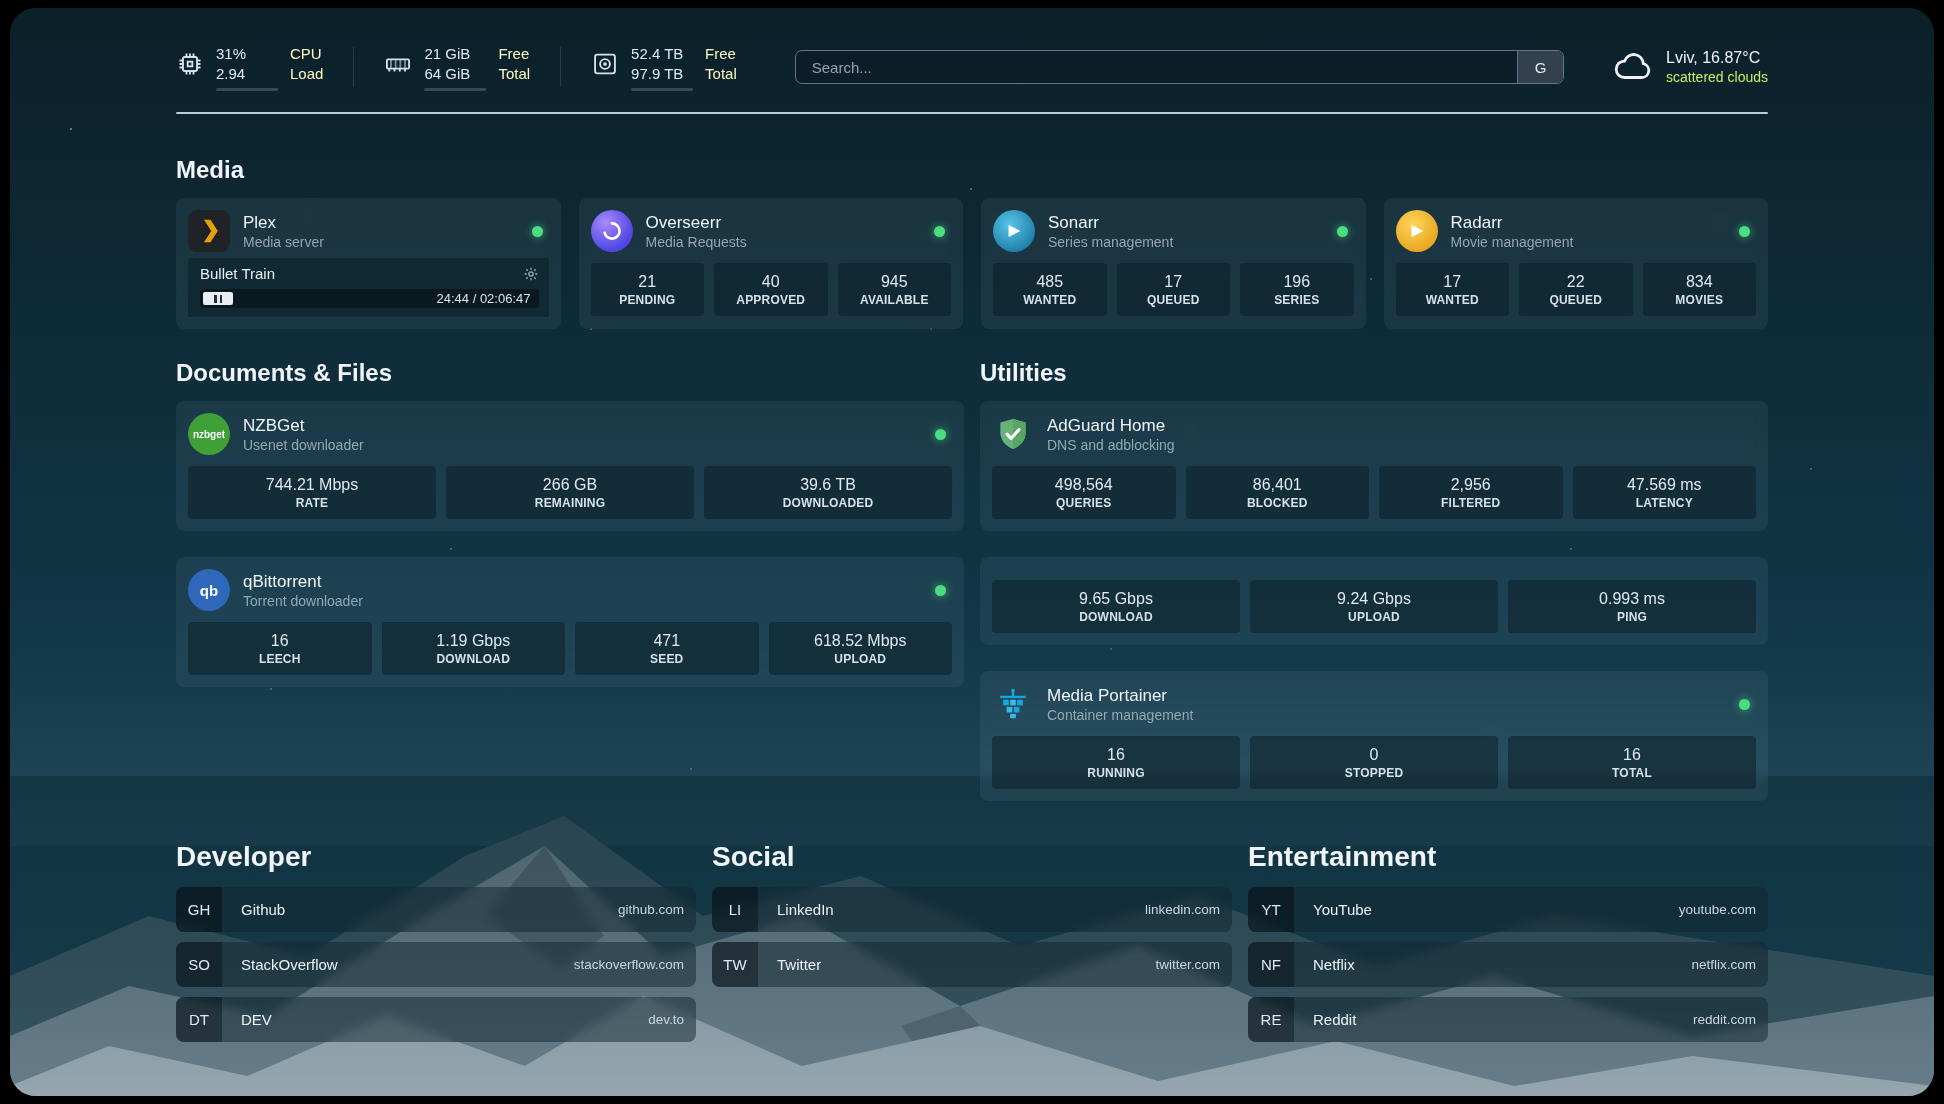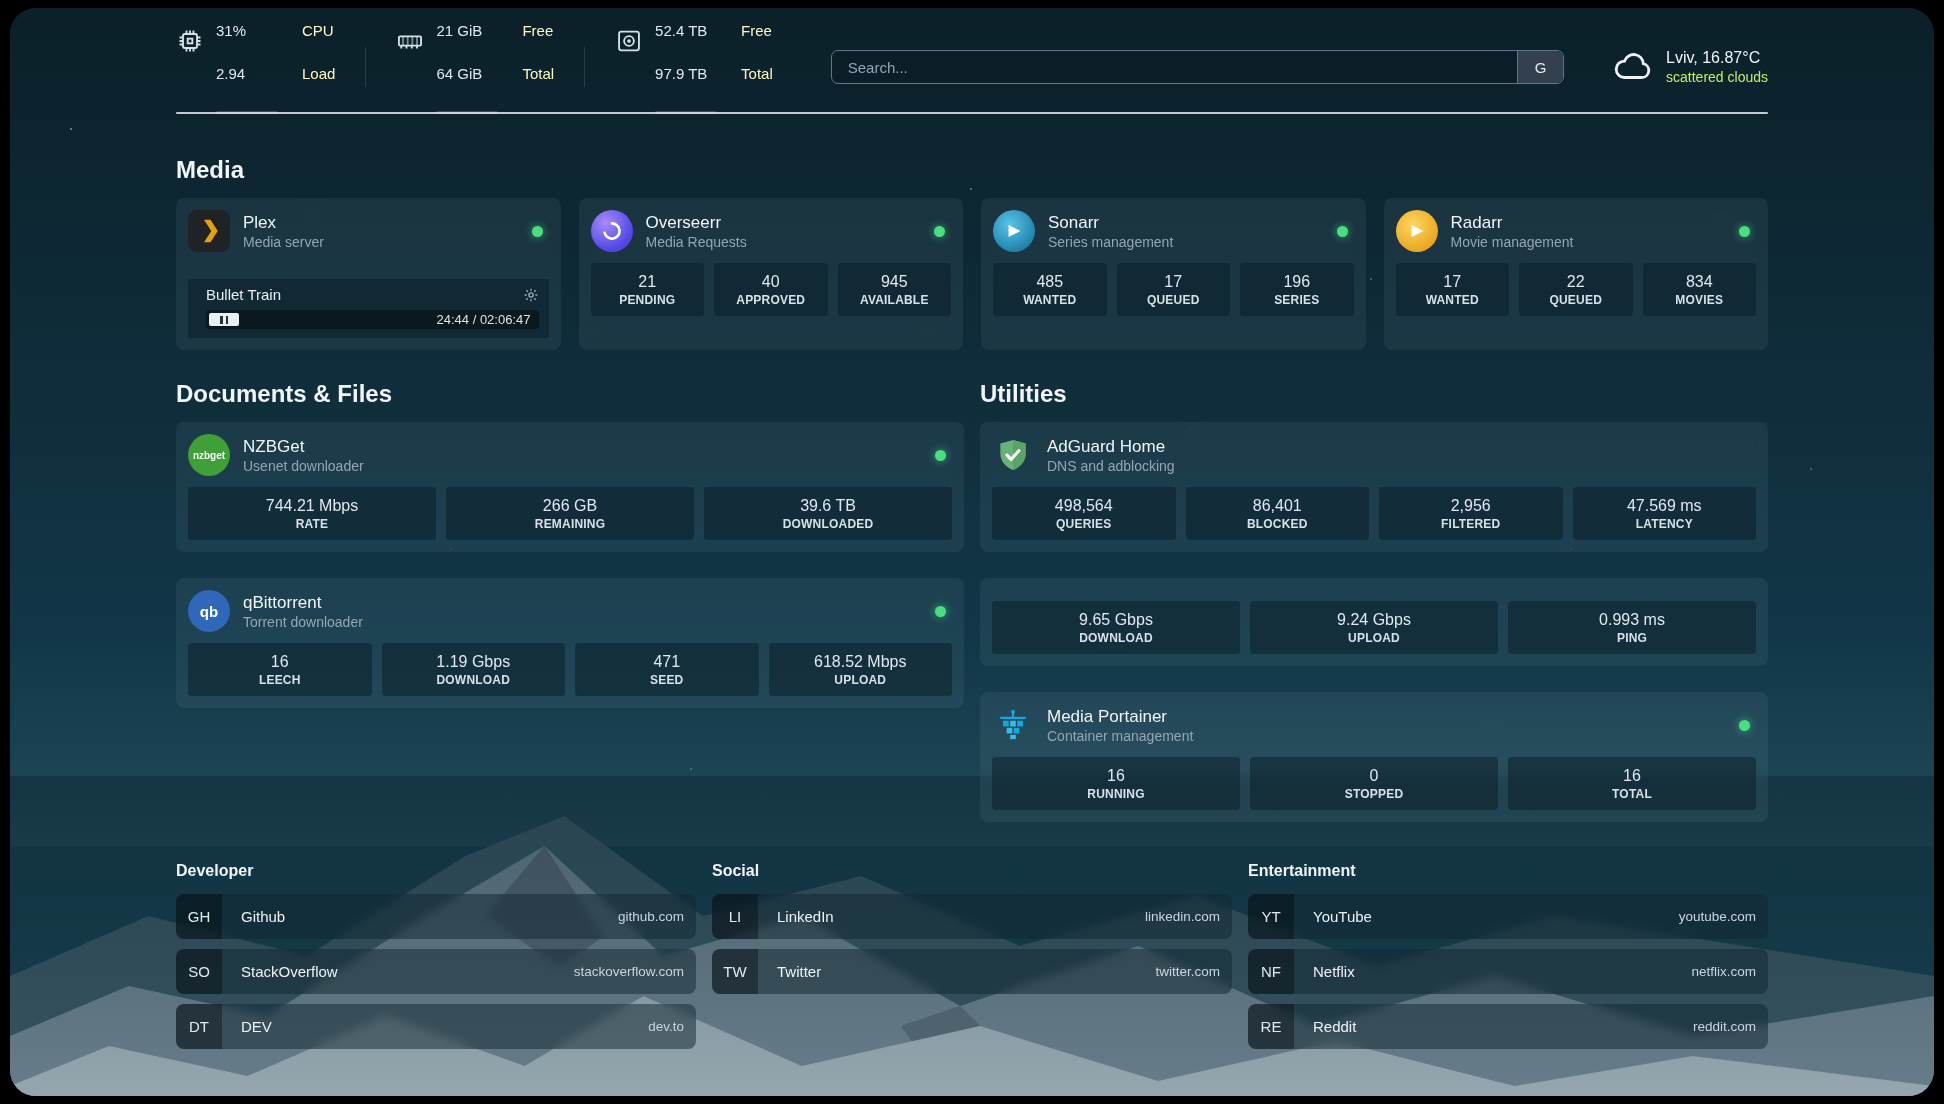--- a/index.html
+++ b/index.html
@@ -15,21 +15,21 @@
       760px 380px 0 rgba(255,255,255,.3), 1120px 300px 0 rgba(255,255,255,.35), 1500px 420px 0 rgba(255,255,255,.3),
       200px 560px 0 rgba(255,255,255,.3), 1040px 520px 0 rgba(255,255,255,.25), 1740px 340px 0 rgba(255,255,255,.3),
       620px 640px 0 rgba(255,255,255,.25), 1420px 600px 0 rgba(255,255,255,.25), 860px 200px 0 rgba(255,255,255,.3); }
 
   .content { position:relative; padding:30px 166px 0 166px; color:#e2e8f0; }
 
   
   .topbar { display:flex; align-items:center; gap:30px; height:58px; }
   .res { display:flex; align-items:flex-start; gap:12px; }
   .res svg { width:28px; height:28px; margin-top:6px; }
-  .res-grid { display:grid; grid-template-columns:auto auto; column-gap:12px; row-gap:1px; font-size:15px; line-height:19px;gap:24px; }
+  .res-grid { display:grid; grid-template-columns:auto auto; column-gap:12px; row-gap:1px; font-size:15px; line-height:19px; }
   .res-val { color:#e2e8f0; text-align:left; }
   .res-lab { color:#fef9c3; }
   .res-bar { grid-column:1 / 2; margin-top:4px; height:3px; width:100%; min-width:62px; background:rgba(255,255,255,0.18); border-radius:2px; overflow:hidden; }
   .res-fill { height:100%; background:#cdd9e0; border-radius:2px; }
   .fill-cpu { width:31%; } .fill-mem { width:67%; } .fill-disk { width:46%; }
   .res-divider { width:1px; height:40px; background:rgba(255,255,255,0.12); }
 
   .searchwrap { flex:1; display:flex; align-items:center; height:34px; margin:0 18px 0 28px;
     border:1px solid #64748b; border-radius:7px; background:rgba(10,26,35,0.45); overflow:hidden; }
   .searchwrap input { flex:1; height:100%; background:transparent; border:none; outline:none; color:#e2e8f0; font-size:15px; padding:0 16px; font-family:"Liberation Sans", sans-serif; }
@@ -53,37 +53,37 @@
   .svc-icon { width:42px; height:42px; flex:0 0 42px; display:flex; align-items:center; justify-content:center; }
   .svc-name { font-size:17px; color:#f1f5f9; line-height:21px; }
   .svc-desc { font-size:14px; color:#94a7b3; line-height:18px; }
   .dot { width:11px; height:11px; border-radius:50%; background:#4ade80; margin-left:auto; margin-right:6px; box-shadow:0 0 8px rgba(74,222,128,0.7); }
   .stats { display:flex; gap:10px; margin-top:11px; }
   .stat { flex:1; background:rgba(8,28,38,0.5); border-radius:4px; padding:9px 4px 8px 4px; text-align:center; }
   .stat-value { font-size:16px; color:#e2e8f0; line-height:20px; }
   .stat-label { font-size:12px; font-weight:700; color:#d7e1e8; line-height:16px; letter-spacing:0.2px; }
 
   
-  .nowplaying { margin-top:27px; background:rgba(8,28,38,0.5); border-radius:2px; padding:7px 10px 9px 18px; }
+  .nowplaying { margin-top:6px; background:rgba(8,28,38,0.5); border-radius:2px; padding:7px 10px 9px 12px; }
   .np-row1 { display:flex; align-items:center; justify-content:space-between; }
   .np-title { font-size:15px; color:#e9eef2; }
   .np-gear { color:#9fb0bb; cursor:pointer; width:16px; height:16px; }
   .np-bar { margin-top:7px; position:relative; height:19px; background:rgba(0,0,0,0.38); border-radius:3px; overflow:hidden; }
   .np-fill { position:absolute; left:3px; top:3px; bottom:3px; width:30px; background:#e8eef2; border-radius:2px; display:flex; align-items:center; justify-content:center; gap:3px; }
   .np-fill i { display:block; width:2.5px; height:8px; background:#23313b; }
   .np-time { position:absolute; right:8px; top:0; bottom:0; display:flex; align-items:center; font-size:13px; color:#dbe4ea; }
 
   .two-col { margin-top:30px; display:grid; grid-template-columns:1fr 1fr; gap:16px; align-items:start; }
   .col .section-title { margin-bottom:14px; }
   .col .card { margin-bottom:26px; }
   .col .card:last-child { margin-bottom:0; }
 
   
   .bookmarks { margin-top:40px; display:grid; grid-template-columns:1fr 1fr 1fr; gap:16px; padding-bottom:34px; }
-  .bm-title { font-size:16px; font-weight:600; color:#f1f5f9; margin-bottom:14px; }
+  .bm-title { font-size:28px; font-weight:600; color:#f1f5f9; margin-bottom:14px; }
   .bm-row { display:flex; align-items:center; height:45px; margin-bottom:10px; background:rgba(16,38,48,0.5); border-radius:8px; overflow:hidden; cursor:pointer; backdrop-filter:blur(4px);text-align:center; }
   .bm-abbr { width:46px; height:100%; background:rgba(0,0,0,0.32); color:#e2e8f0; font-size:15px; display:flex; align-items:center; justify-content:center; flex:0 0 46px; }
   .bm-name { margin-left:19px; font-size:15px; color:#eef2f5; }
   .bm-href { margin-left:auto; margin-right:12px; font-size:13.5px; color:#cbd5e1; }
   .plex-bg { background:#1f2326; border-radius:9px; }
   .overseerr-bg { background:radial-gradient(circle at 35% 30%, #a78bfa, #4f46e5 70%); border-radius:50%; }
   .sonarr-bg { background:radial-gradient(circle at 40% 35%, #58c5e8, #1f7fa8 75%); border-radius:50%; }
   .radarr-bg { background:radial-gradient(circle at 40% 35%, #ffd65c, #e8a51f 75%); border-radius:50%; }
   .nzbget-bg { background:#3fa037; border-radius:50%; color:#fff; font-size:10px; font-weight:700; }
   .qbit-bg { background:#2f67ba; border-radius:50%; color:#fff; font-size:15px; font-weight:700; }

